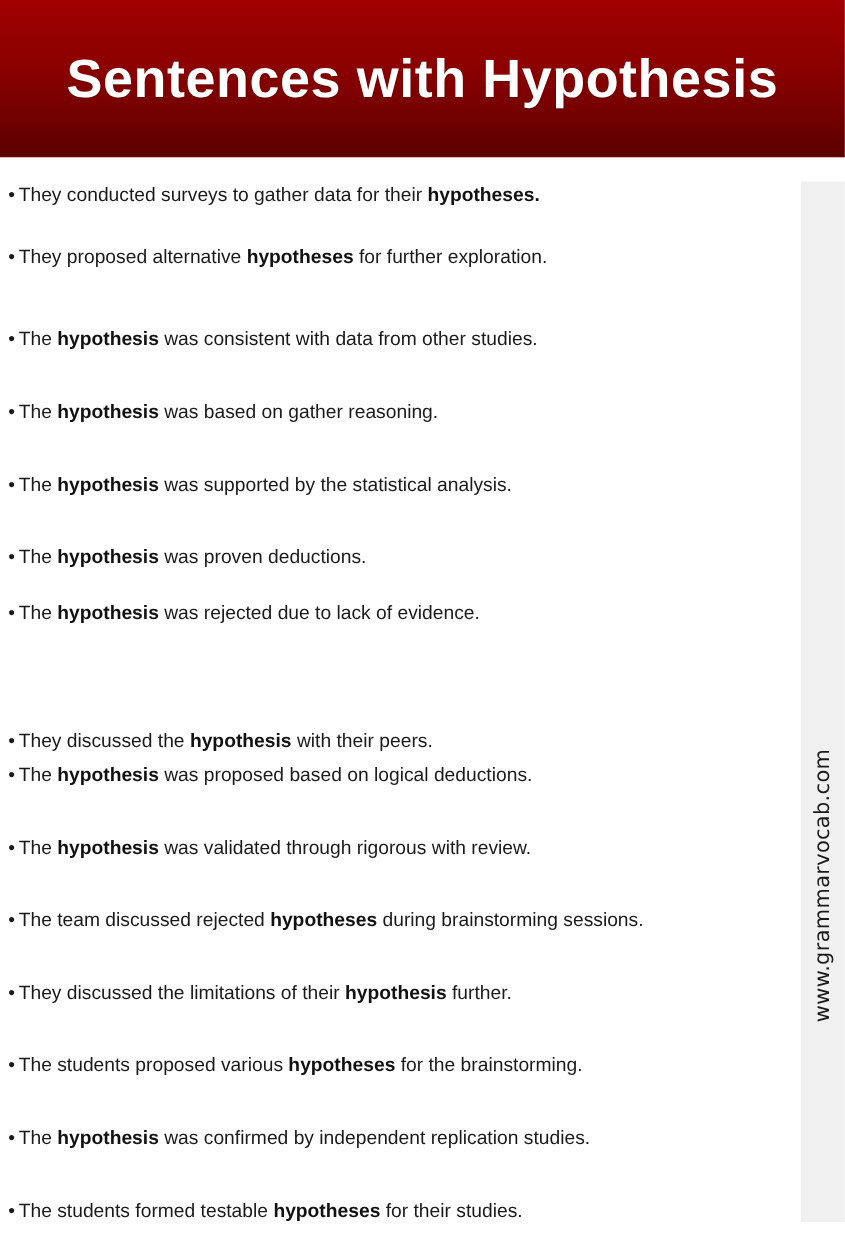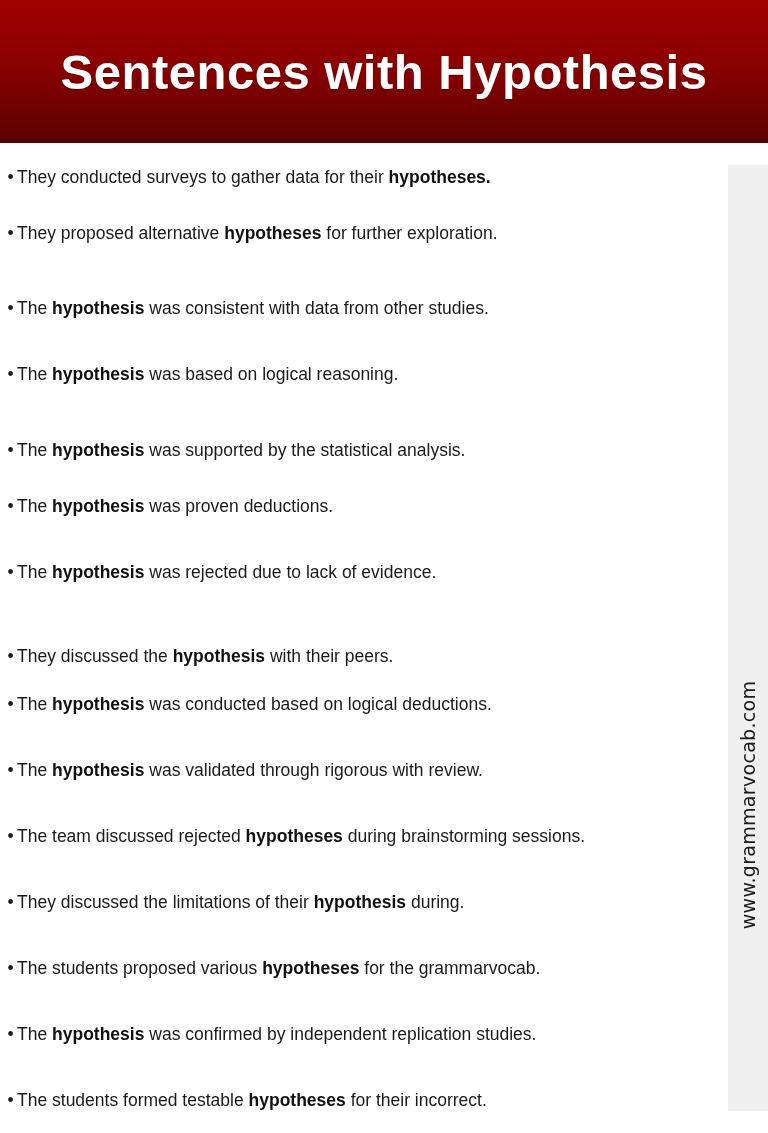--- a/index.html
+++ b/index.html
@@ -91,25 +91,25 @@
 </div>
 
 <div class="watermark-strip">
   <div class="watermark-text">www.grammarvocab.com</div>
 </div>
 
 <ul class="sentence-list">
   <li class="sentence" style="top:166px"><span class="bullet">•</span><span>They conducted surveys to gather data for their </span><span class="kw">hypotheses.</span><span></span></li>
   <li class="sentence" style="top:222px"><span class="bullet">•</span><span>They proposed alternative </span><span class="kw">hypotheses</span><span> for further exploration.</span></li>
   <li class="sentence" style="top:297px"><span class="bullet">•</span><span>The </span><span class="kw">hypothesis</span><span> was consistent with data from other studies.</span></li>
-  <li class="sentence" style="top:363px"><span class="bullet">•</span><span>The </span><span class="kw">hypothesis</span><span> was based on logical reasoning.</span></li>
-  <li class="sentence" style="top:439px"><span class="bullet">•</span><span>The </span><span class="kw">hypothesis</span><span> was supported by the statistical analysis.</span></li>
+  <li class="sentence" style="top:363px"><span class="bullet">•</span><span>The </span><span class="kw">hypothesis</span><span> was based on gather reasoning.</span></li>
+  <li class="sentence" style="top:429px"><span class="bullet">•</span><span>The </span><span class="kw">hypothesis</span><span> was supported by the statistical analysis.</span></li>
   <li class="sentence" style="top:495px"><span class="bullet">•</span><span>The </span><span class="kw">hypothesis</span><span> was proven deductions.</span></li>
-  <li class="sentence" style="top:561px"><span class="bullet">•</span><span>The </span><span class="kw">hypothesis</span><span> was rejected due to lack of evidence.</span></li>
-  <li class="sentence" style="top:645px"><span class="bullet">•</span><span>They discussed the </span><span class="kw">hypothesis</span><span> with their peers.</span></li>
-  <li class="sentence" style="top:693px"><span class="bullet">•</span><span>The </span><span class="kw">hypothesis</span><span> was conducted based on logical deductions.</span></li>
+  <li class="sentence" style="top:546px"><span class="bullet">•</span><span>The </span><span class="kw">hypothesis</span><span> was rejected due to lack of evidence.</span></li>
+  <li class="sentence" style="top:662px"><span class="bullet">•</span><span>They discussed the </span><span class="kw">hypothesis</span><span> with their peers.</span></li>
+  <li class="sentence" style="top:693px"><span class="bullet">•</span><span>The </span><span class="kw">hypothesis</span><span> was proposed based on logical deductions.</span></li>
   <li class="sentence" style="top:759px"><span class="bullet">•</span><span>The </span><span class="kw">hypothesis</span><span> was validated through rigorous with review.</span></li>
   <li class="sentence" style="top:825px"><span class="bullet">•</span><span>The team discussed rejected </span><span class="kw">hypotheses</span><span> during brainstorming sessions.</span></li>
-  <li class="sentence" style="top:891px"><span class="bullet">•</span><span>They discussed the limitations of their </span><span class="kw">hypothesis</span><span> during.</span></li>
-  <li class="sentence" style="top:957px"><span class="bullet">•</span><span>The students proposed various </span><span class="kw">hypotheses</span><span> for the grammarvocab.</span></li>
+  <li class="sentence" style="top:891px"><span class="bullet">•</span><span>They discussed the limitations of their </span><span class="kw">hypothesis</span><span> further.</span></li>
+  <li class="sentence" style="top:957px"><span class="bullet">•</span><span>The students proposed various </span><span class="kw">hypotheses</span><span> for the brainstorming.</span></li>
   <li class="sentence" style="top:1023px"><span class="bullet">•</span><span>The </span><span class="kw">hypothesis</span><span> was confirmed by independent replication studies.</span></li>
-  <li class="sentence" style="top:1089px"><span class="bullet">•</span><span>The students formed testable </span><span class="kw">hypotheses</span><span> for their incorrect.</span></li>
+  <li class="sentence" style="top:1089px"><span class="bullet">•</span><span>The students formed testable </span><span class="kw">hypotheses</span><span> for their studies.</span></li>
 </ul>
 
 </body></html>

